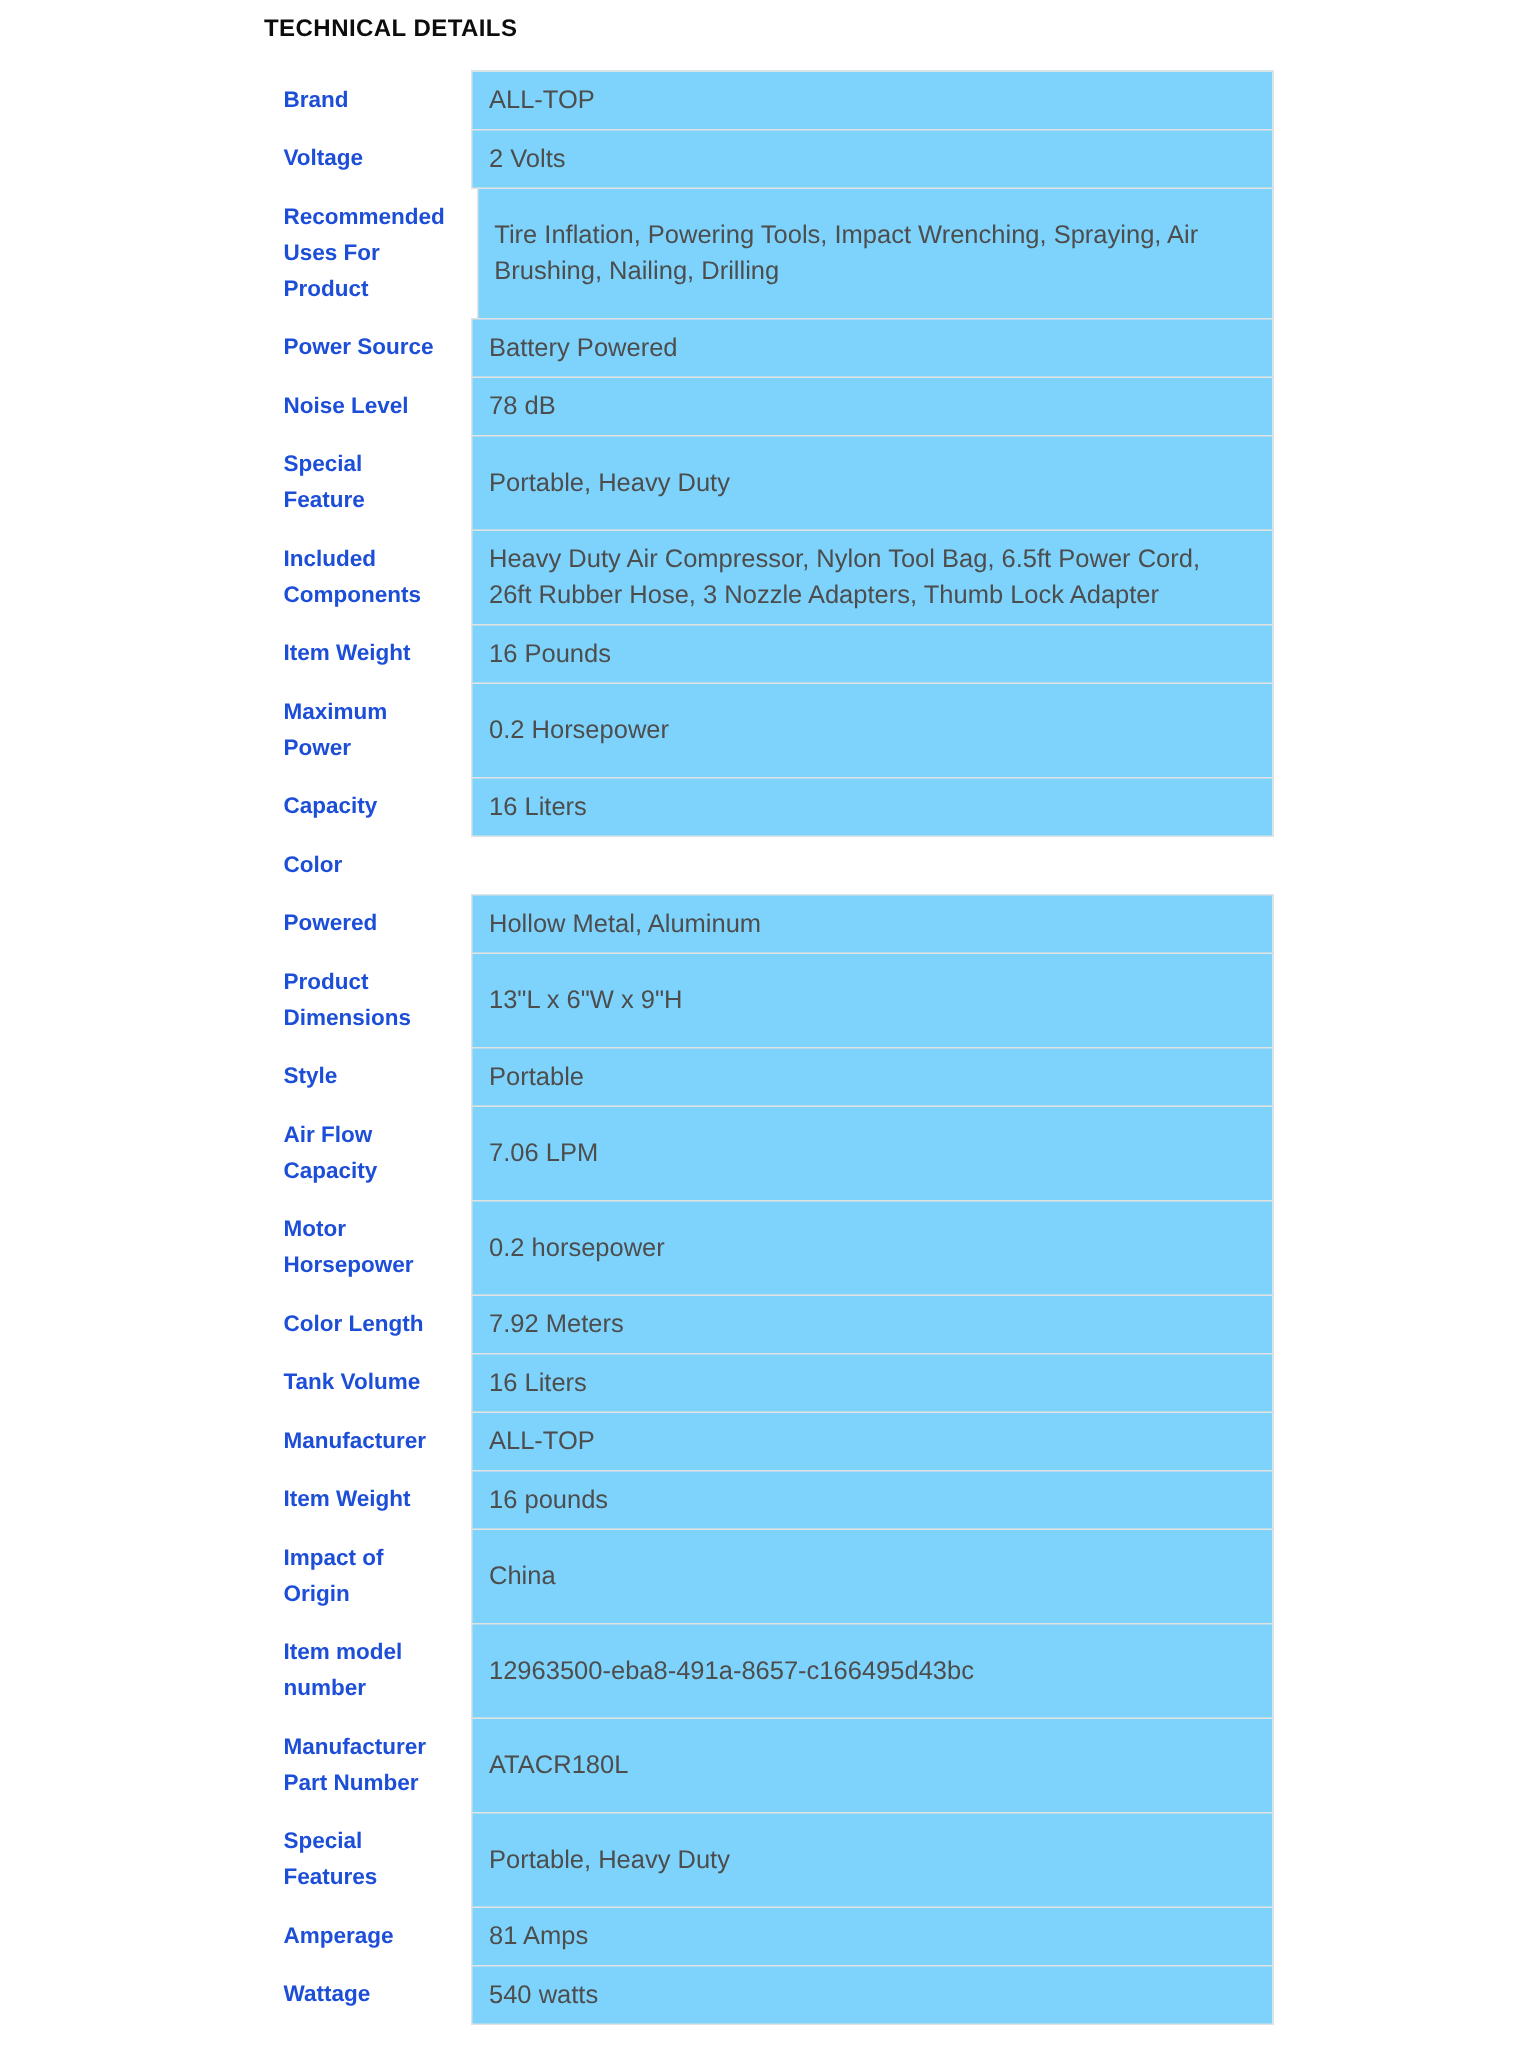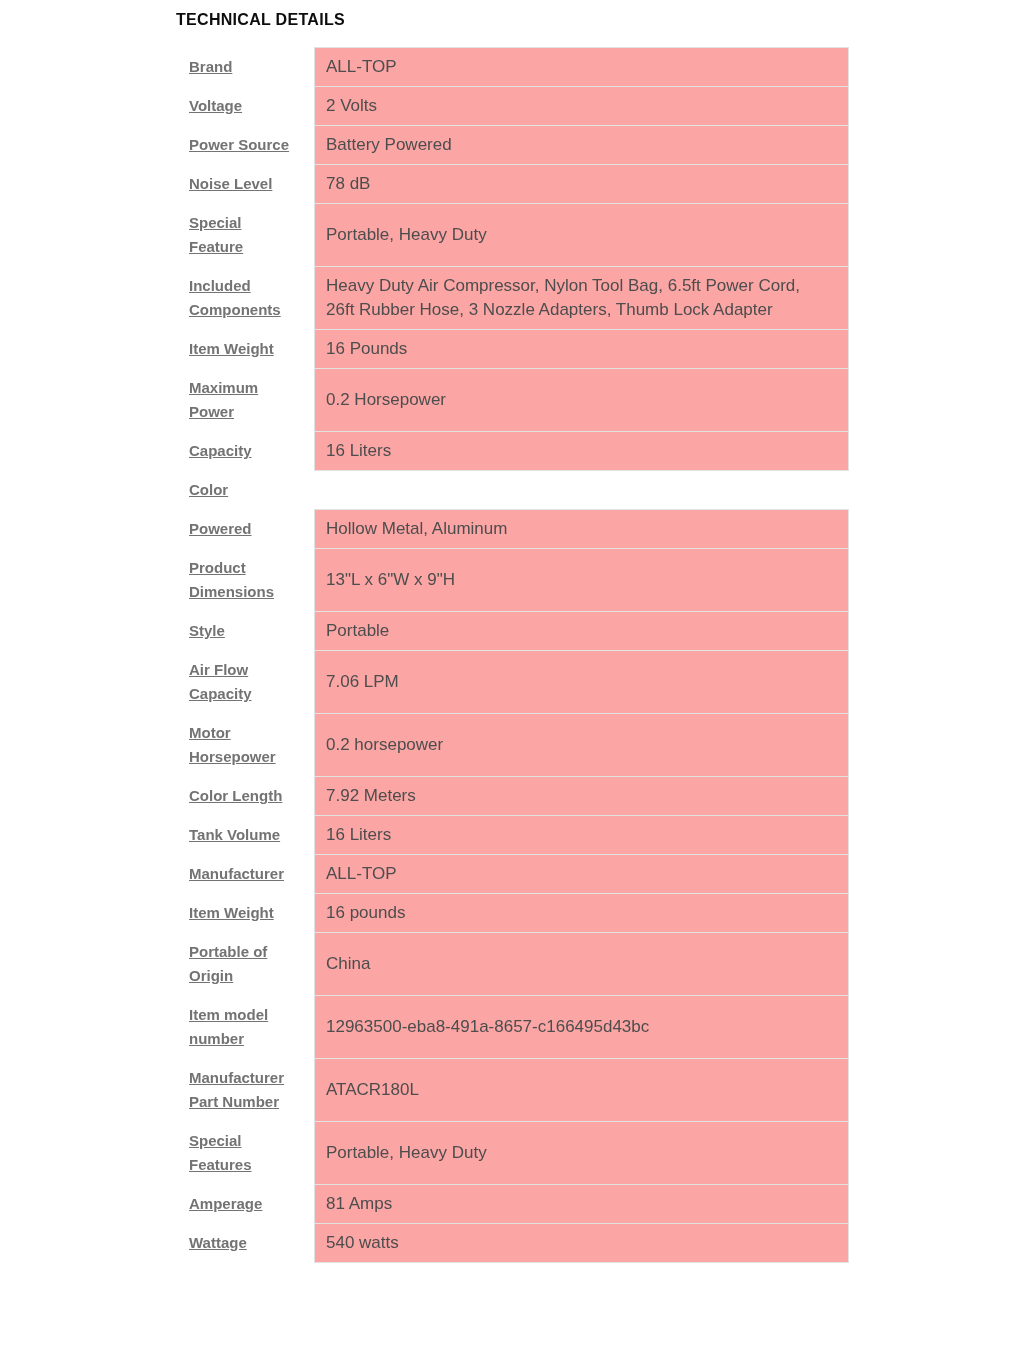--- a/index.html
+++ b/index.html
@@ -36,32 +36,31 @@
   }
   .spec-label {
     flex: 0 0 138px;
     box-sizing: border-box;
     padding: 8px 21px 8px 13px;
     display: flex;
     align-items: center;
     font-size: 15px;
     font-weight: 700;
     line-height: 24px;
-    color: #737373;
-    text-decoration: underline;
+    color: #1d4ed8;
   }
   .spec-value-cell {
     flex: 1 1 auto;
     box-sizing: border-box;
     min-height: 40px;
     border: 1px solid #e2e2e2;
     padding: 6px 16px 6px 11px;
     display: flex;
     align-items: center;
-    background: #fca5a5;
+    background: #7dd3fc;
   }
   .spec-value {
     font-size: 17px;
     line-height: 24px;
     color: #4d4d4d;
   }
 </style>
 </head>
 <body>
 
@@ -76,20 +75,26 @@
     </div>
   </div>
 
   <div class="spec-row">
     <div class="spec-label">Voltage</div>
     <div class="spec-value-cell">
       <span class="spec-value">2 Volts</span>
     </div>
   </div>
 
+  <div class="spec-row">
+    <div class="spec-label">Recommended Uses For Product</div>
+    <div class="spec-value-cell">
+      <span class="spec-value">Tire Inflation, Powering Tools, Impact Wrenching, Spraying, Air Brushing, Nailing, Drilling</span>
+    </div>
+  </div>
 
   <div class="spec-row">
     <div class="spec-label">Power Source</div>
     <div class="spec-value-cell">
       <span class="spec-value">Battery Powered</span>
     </div>
   </div>
 
   <div class="spec-row">
     <div class="spec-label">Noise Level</div>
@@ -194,21 +199,21 @@
   </div>
 
   <div class="spec-row">
     <div class="spec-label">Item Weight</div>
     <div class="spec-value-cell">
       <span class="spec-value">16 pounds</span>
     </div>
   </div>
 
   <div class="spec-row">
-    <div class="spec-label">Portable of Origin</div>
+    <div class="spec-label">Impact of Origin</div>
     <div class="spec-value-cell">
       <span class="spec-value">China</span>
     </div>
   </div>
 
   <div class="spec-row">
     <div class="spec-label">Item model number</div>
     <div class="spec-value-cell">
       <span class="spec-value">12963500-eba8-491a-8657-c166495d43bc</span>
     </div>

